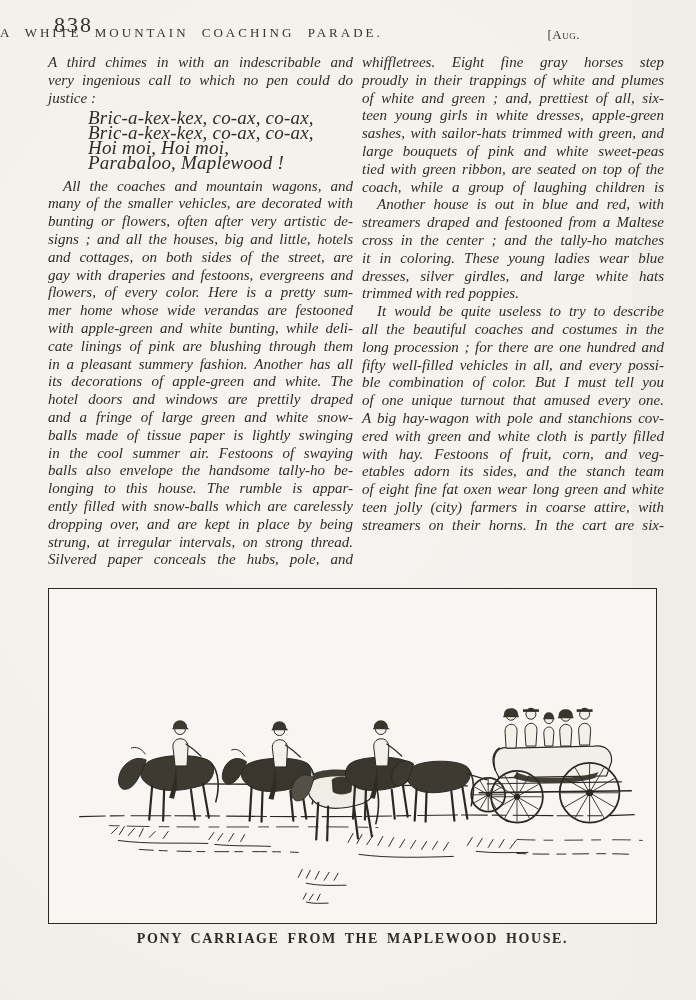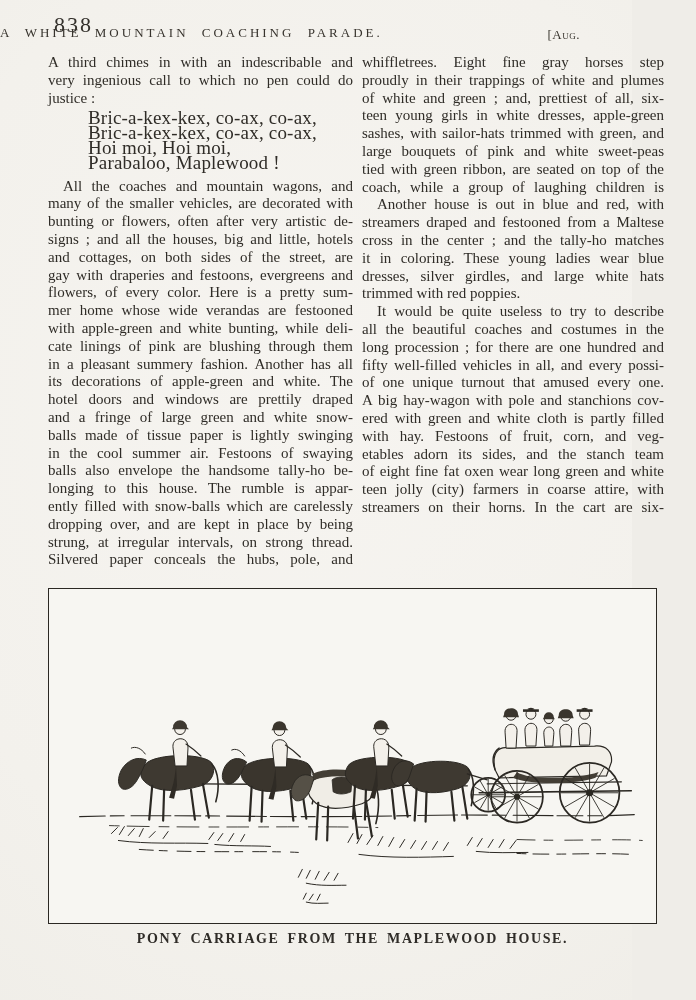--- a/index.html
+++ b/index.html
@@ -33,20 +33,21 @@
     position:absolute;top:54px;
     font-size:15px;line-height:17.8px;
     color:#2f2c27;
   }
   #col-left{left:48px;width:305px;}
   #col-right{left:362px;width:302px;}
   .para{margin:0;}
   .line{
     text-align:justify;text-align-last:justify;
     white-space:normal;
+    font-style:italic;
   }
   .line.last{text-align:left;text-align-last:left;}
   .line.first-indent{text-indent:15px;}
   .para.verse{margin:4px 0 7px 0;}
   .para.verse .line{
     margin-left:40px;font-size:19px;line-height:14.8px;
     text-align:left;text-align-last:left;letter-spacing:.2px;
   }
   
   #figure-frame{
@@ -126,20 +127,21 @@
         <div class="line">cross in the center ; and the tally-ho matches</div>
         <div class="line">it in coloring.  These young ladies wear blue</div>
         <div class="line">dresses, silver girdles, and large white hats</div>
         <div class="line last">trimmed with red poppies.</div>
       </div>
       <div class="para para">
         <div class="line first-indent">It would be quite useless to try to describe</div>
         <div class="line">all the beautiful coaches and costumes in the</div>
         <div class="line">long procession ; for there are one hundred and</div>
         <div class="line">fifty well-filled vehicles in all, and every possi-</div>
+        <div class="line">ble combination of color.  But I must tell you</div>
         <div class="line">of one unique turnout that amused every one.</div>
         <div class="line">A big hay-wagon with pole and stanchions cov-</div>
         <div class="line">ered with green and white cloth is partly filled</div>
         <div class="line">with hay.  Festoons of fruit, corn, and veg-</div>
         <div class="line">etables adorn its sides, and the stanch team</div>
         <div class="line">of eight fine fat oxen wear long green and white</div>
         <div class="line">teen jolly (city) farmers in coarse attire, with</div>
         <div class="line">streamers on their horns.  In the cart are six-</div>
       </div>
     </div>

